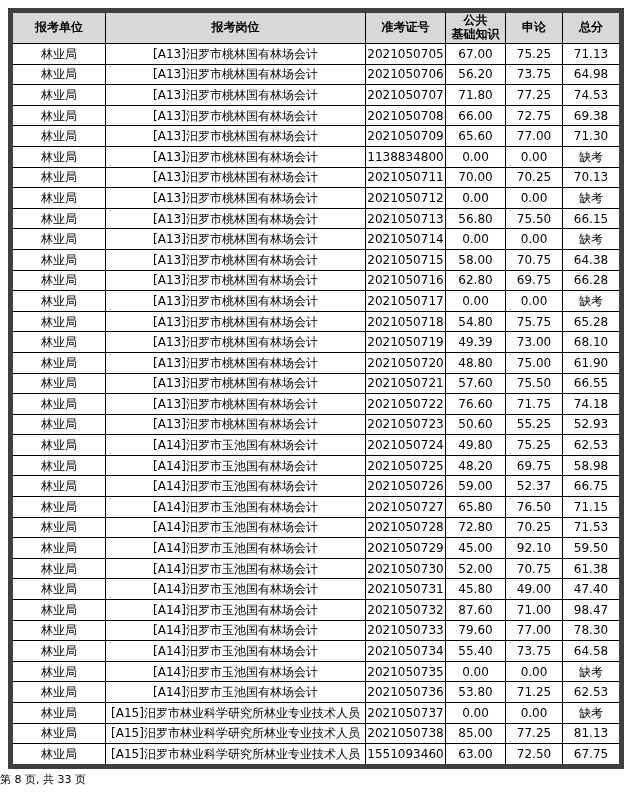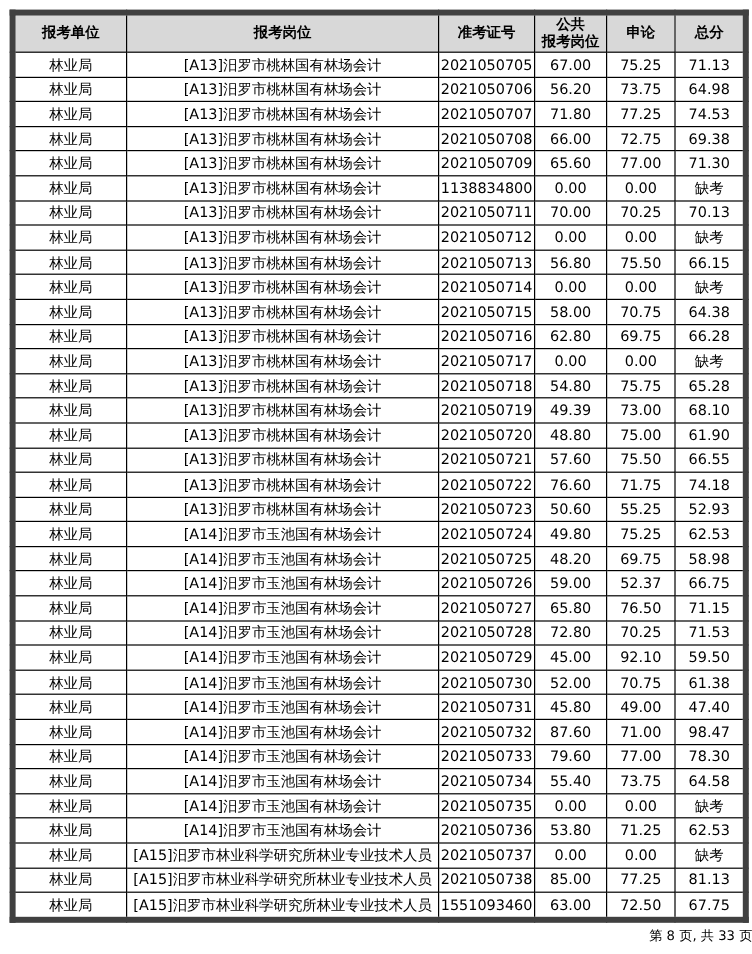--- a/index.html
+++ b/index.html
@@ -46,21 +46,21 @@
   table.score-table td {
     height: 19.6px;
     line-height: 1.0;
     white-space: nowrap;
   }
   .footer-pageinfo {
     position: absolute;
     left: 0;
     top: 772px;
     width: 627px;
-    text-align: right;
+    text-align: left;
     font-size: 11px;
     color: #000000;
   }
 </style>
 </head>
 <body>
 
 <div class="page">
 
   <table class="score-table">
@@ -71,21 +71,21 @@
       <col style="width:60px">
       <col style="width:57px">
       <col style="width:59px">
     </colgroup>
     <thead>
       <tr>
         <th>报考单位</th>
         <th>报考岗位</th>
         <th>准考证号</th>
         <th>公共
-报考岗位</th>
+基础知识</th>
         <th>申论</th>
         <th>总分</th>
       </tr>
     </thead>
     <tbody id="table-body">
         <tr>
           <td>林业局</td>
           <td>[A13]汨罗市桃林国有林场会计</td>
           <td>2021050705</td>
           <td>67.00</td>

